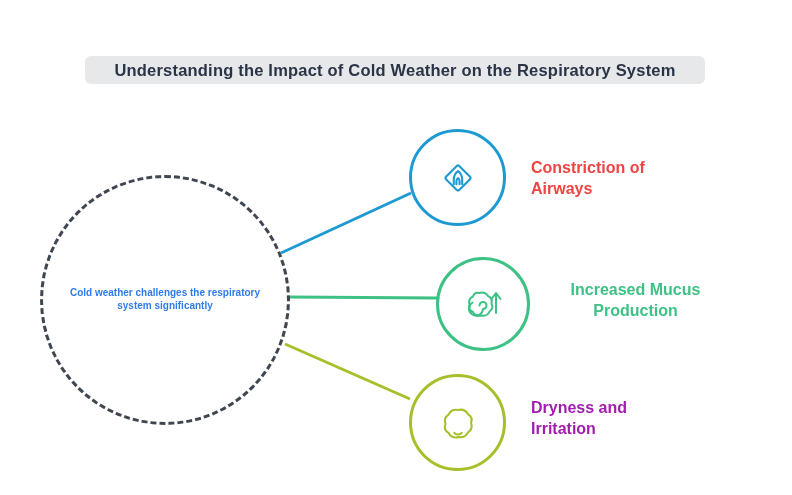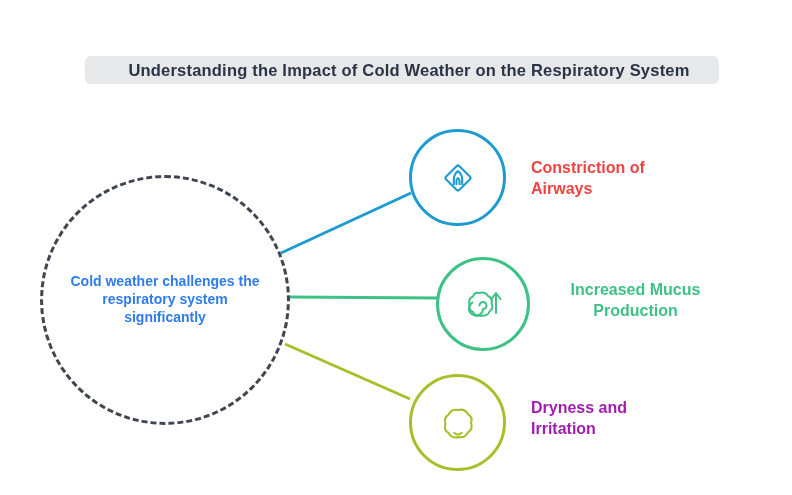--- a/index.html
+++ b/index.html
@@ -3,37 +3,37 @@
 <meta charset="utf-8">
 <style>
   html,body{margin:0;padding:0;}
   body{
     width:792px;height:495px;position:relative;overflow:hidden;
     background:#ffffff;
     font-family:"Liberation Sans", sans-serif;
   }
   .title-band{
     position:absolute;left:85px;top:56px;width:620px;height:28px;
-    border-radius:6px;display:flex;align-items:center;justify-content:center;padding-left:14px;
+    border-radius:6px;display:flex;align-items:center;justify-content:center;
   }
   .title-band h1{
     margin:0;font-size:16.5px;font-weight:bold;letter-spacing:.2px;white-space:nowrap;
   }
   .big-circle{
     position:absolute;left:40px;top:175px;width:250px;height:250px;
     border:3px dashed #3f4650;border-radius:50%;
     box-sizing:border-box;
     display:flex;flex-direction:column;align-items:center;justify-content:center;
     text-align:center;
   }
   .big-circle .heading{
     font-size:12.5px;font-weight:bold;letter-spacing:.6px;margin:0 0 14px 0;
   }
   .big-circle .desc{
-    width:198px;font-size:14px;font-weight:bold;line-height:1.28;margin:0;
+    width:198px;font-size:10px;font-weight:bold;line-height:1.28;margin:0;
   }
   svg.connectors{position:absolute;left:0;top:0;pointer-events:none;}
   .node-circle{
     position:absolute;border-radius:50%;box-sizing:border-box;
     display:flex;align-items:center;justify-content:center;
     border:3px solid currentColor;background:transparent;
   }
   .node-circle.blue{left:409px;top:129px;width:97px;height:97px;}
   .node-circle.green{left:436px;top:257px;width:94px;height:94px;}
   .node-circle.olive{left:409px;top:374px;width:97px;height:97px;}

